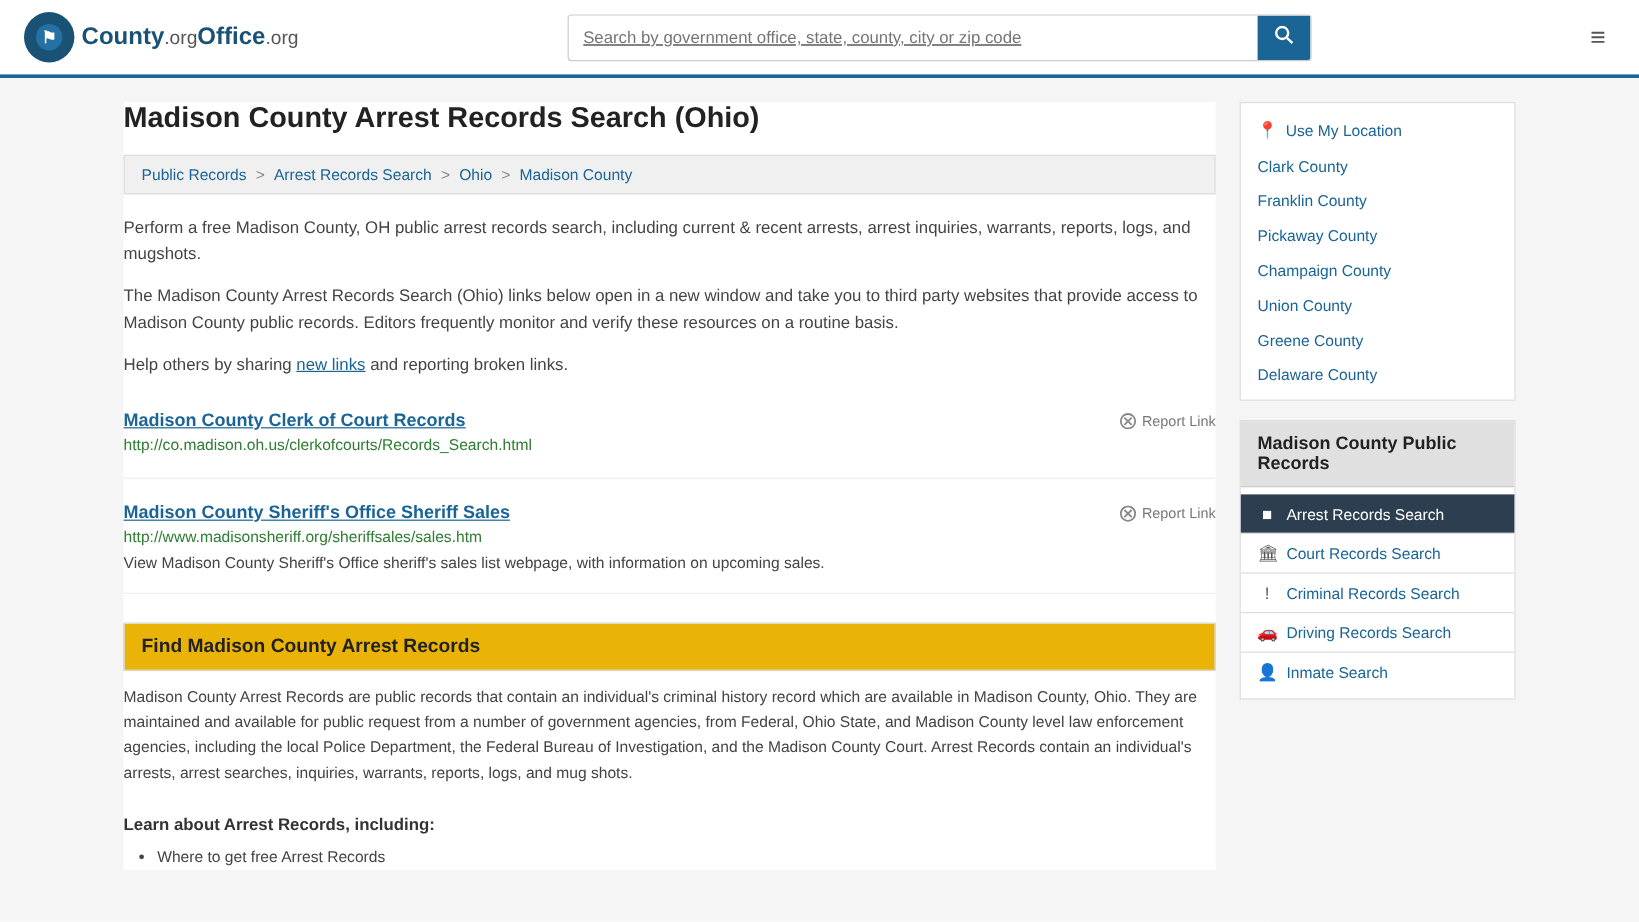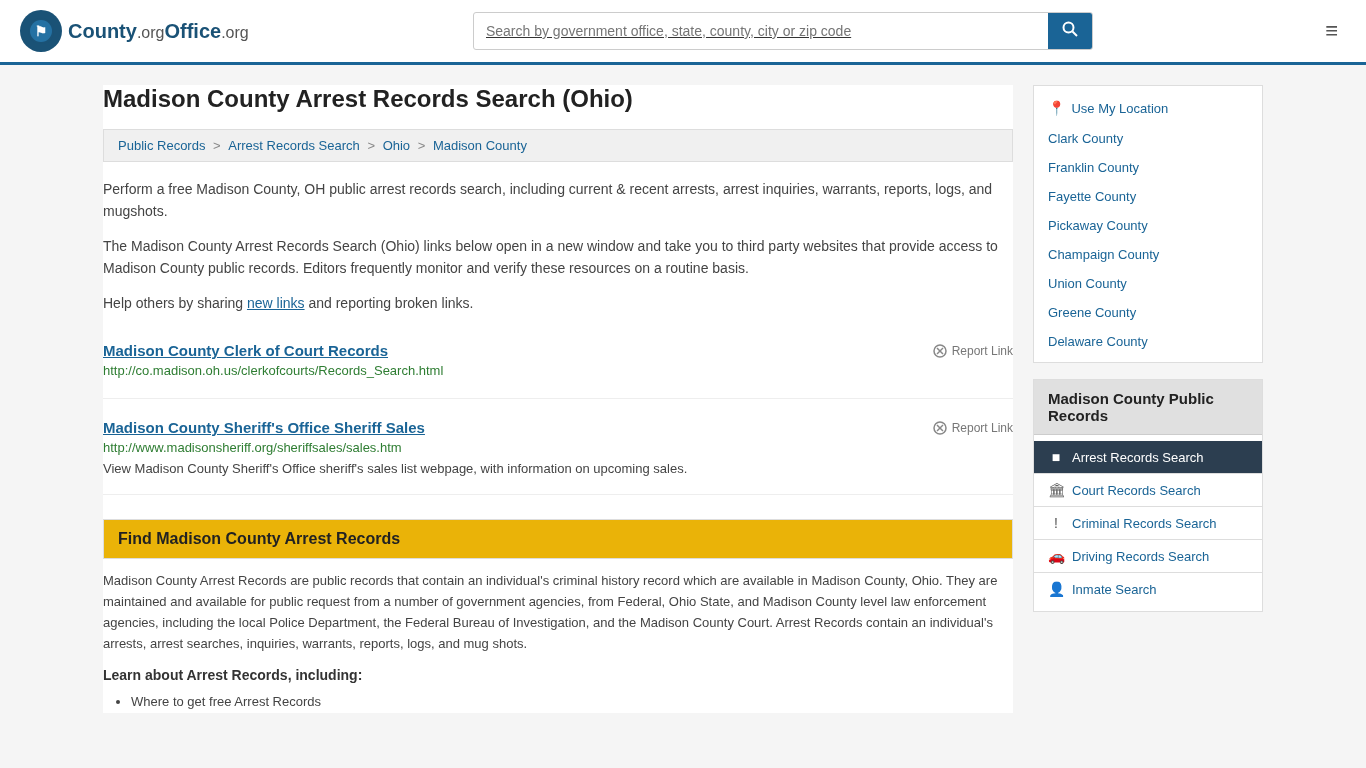--- a/index.html
+++ b/index.html
@@ -176,21 +176,21 @@
       font-size: 16px;
       font-weight: bold;
       margin: 24px 0 12px 0;
       color: #222;
     }
 
     .section-body {
       font-size: 13px;
       line-height: 1.6;
       color: #444;
-      margin-bottom: 12px;
+      margin-bottom: 24px;
     }
 
     .learn-heading {
       font-weight: bold;
       font-size: 14px;
       margin: 12px 0 8px 0;
     }
     .bullet-list {
       padding-left: 28px;
       font-size: 13px;
@@ -363,21 +363,20 @@
     <div class="sidebar-box">
       <div class="sidebar-box-content">
         <a class="sidebar-location-btn" href="#">
           <span class="location-pin">📍</span>
           <span>Use My Location</span>
         </a>
         <div id="nearby-links">
 
         <a class="sidebar-link" href="#">Clark County</a>
             <a class="sidebar-link" href="#">Franklin County</a>
-            <a class="sidebar-link" href="#">Fayette County</a>
             <a class="sidebar-link" href="#">Pickaway County</a>
             <a class="sidebar-link" href="#">Champaign County</a>
             <a class="sidebar-link" href="#">Union County</a>
             <a class="sidebar-link" href="#">Greene County</a>
             <a class="sidebar-link" href="#">Delaware County</a>
           </div>
       </div>
     </div>
 
     <div class="sidebar-box">

